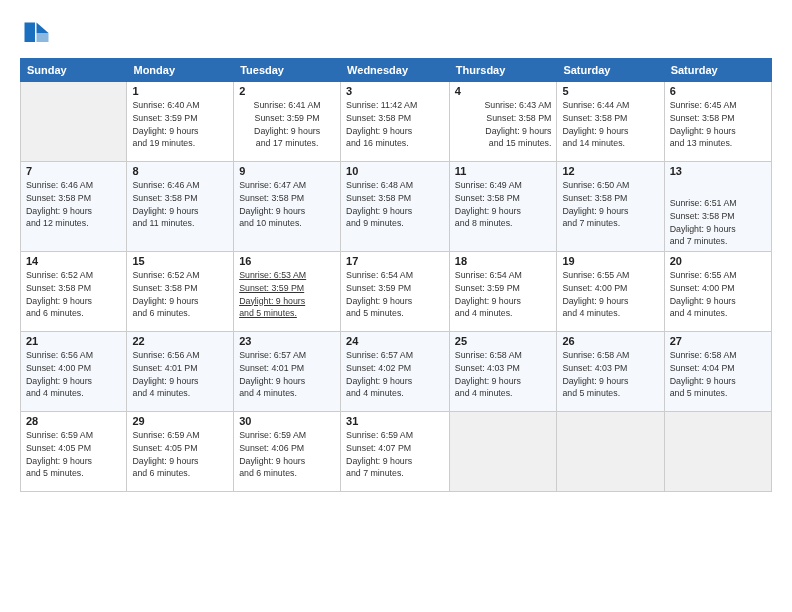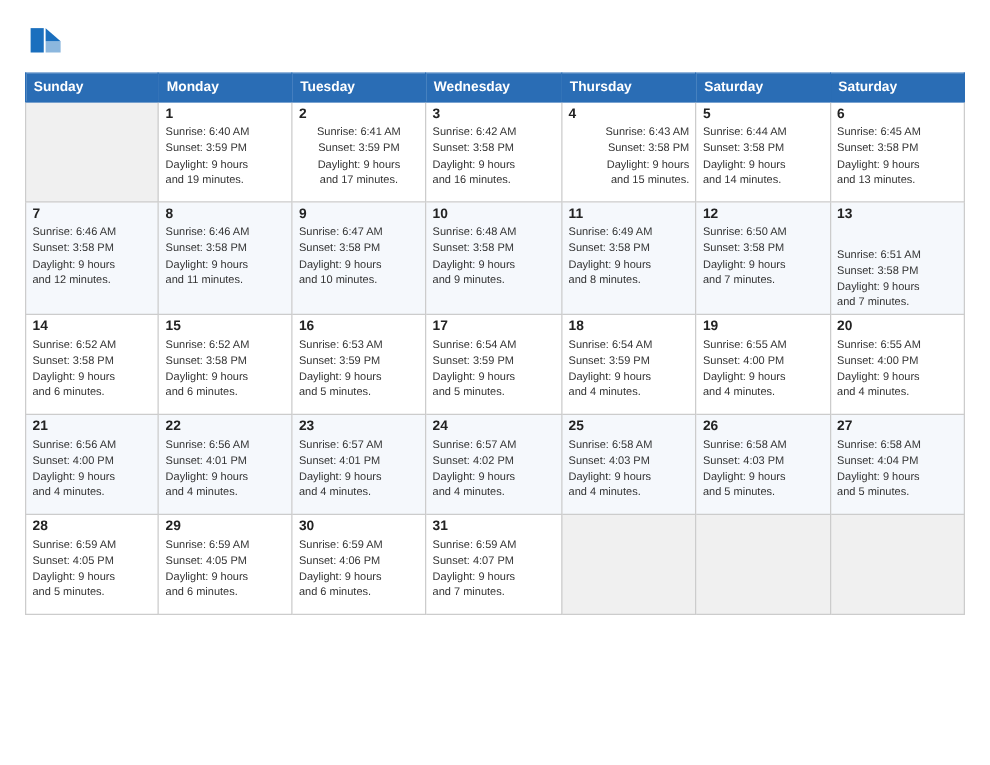--- a/index.html
+++ b/index.html
@@ -146,21 +146,21 @@
           </td>
           <td>
             <span class="day-num">2</span>
             <div class="day-info" style="white-space: pre-line; text-align: center;">Sunrise: 6:41 AM
 Sunset: 3:59 PM
 Daylight: 9 hours
 and 17 minutes.</div>
           </td>
           <td>
             <span class="day-num">3</span>
-            <div class="day-info" style="white-space: pre-line;">Sunrise: 6:42 AM
+            <div class="day-info" style="white-space: pre-line;">Sunrise: 11:42 AM
 Sunset: 3:58 PM
 Daylight: 9 hours
 and 16 minutes.</div>
           </td>
           <td>
             <span class="day-num">4</span>
             <div class="day-info" style="white-space: pre-line; text-align: right;">Sunrise: 6:43 AM
 Sunset: 3:58 PM
 Daylight: 9 hours
 and 15 minutes.</div>
@@ -241,21 +241,21 @@
           </td>
           <td>
             <span class="day-num">15</span>
             <div class="day-info" style="white-space: pre-line;">Sunrise: 6:52 AM
 Sunset: 3:58 PM
 Daylight: 9 hours
 and 6 minutes.</div>
           </td>
           <td>
             <span class="day-num">16</span>
-            <div class="day-info" style="white-space: pre-line;">Sunrise: 6:53 AM
+            <div class="day-info" style="white-space: pre-line; text-decoration: underline;">Sunrise: 6:53 AM
 Sunset: 3:59 PM
 Daylight: 9 hours
 and 5 minutes.</div>
           </td>
           <td>
             <span class="day-num">17</span>
             <div class="day-info" style="white-space: pre-line;">Sunrise: 6:54 AM
 Sunset: 3:59 PM
 Daylight: 9 hours
 and 5 minutes.</div>

